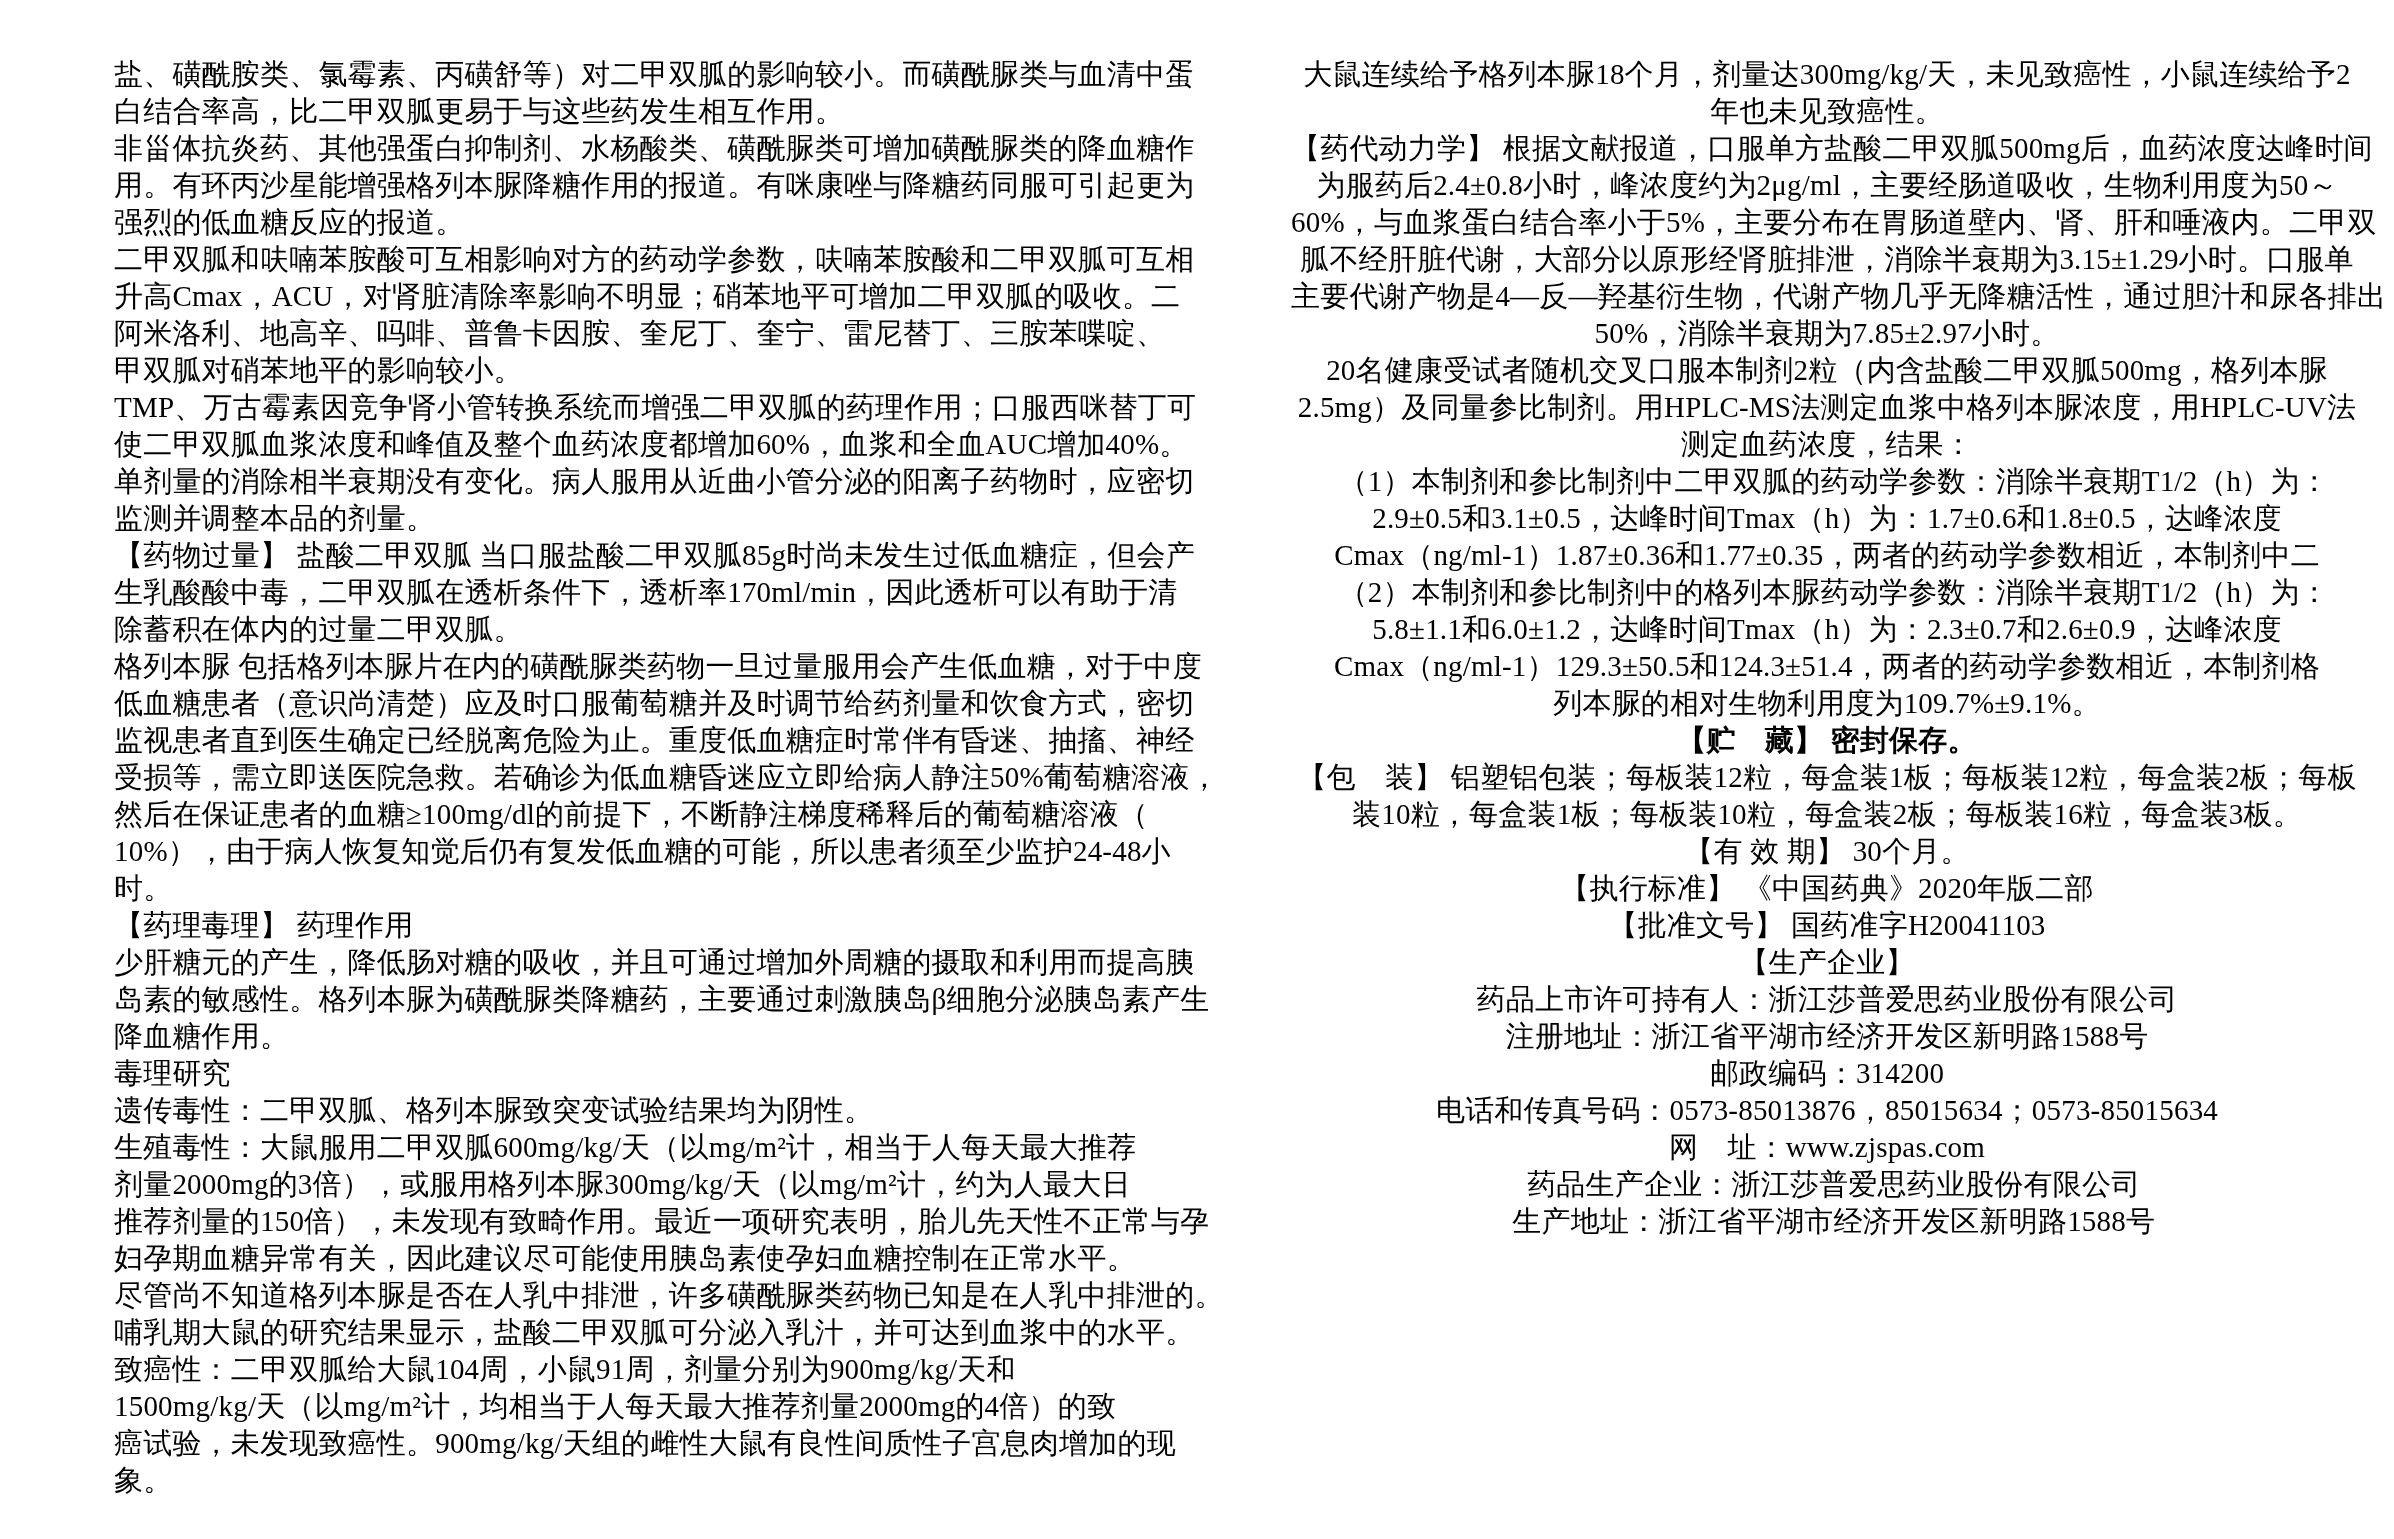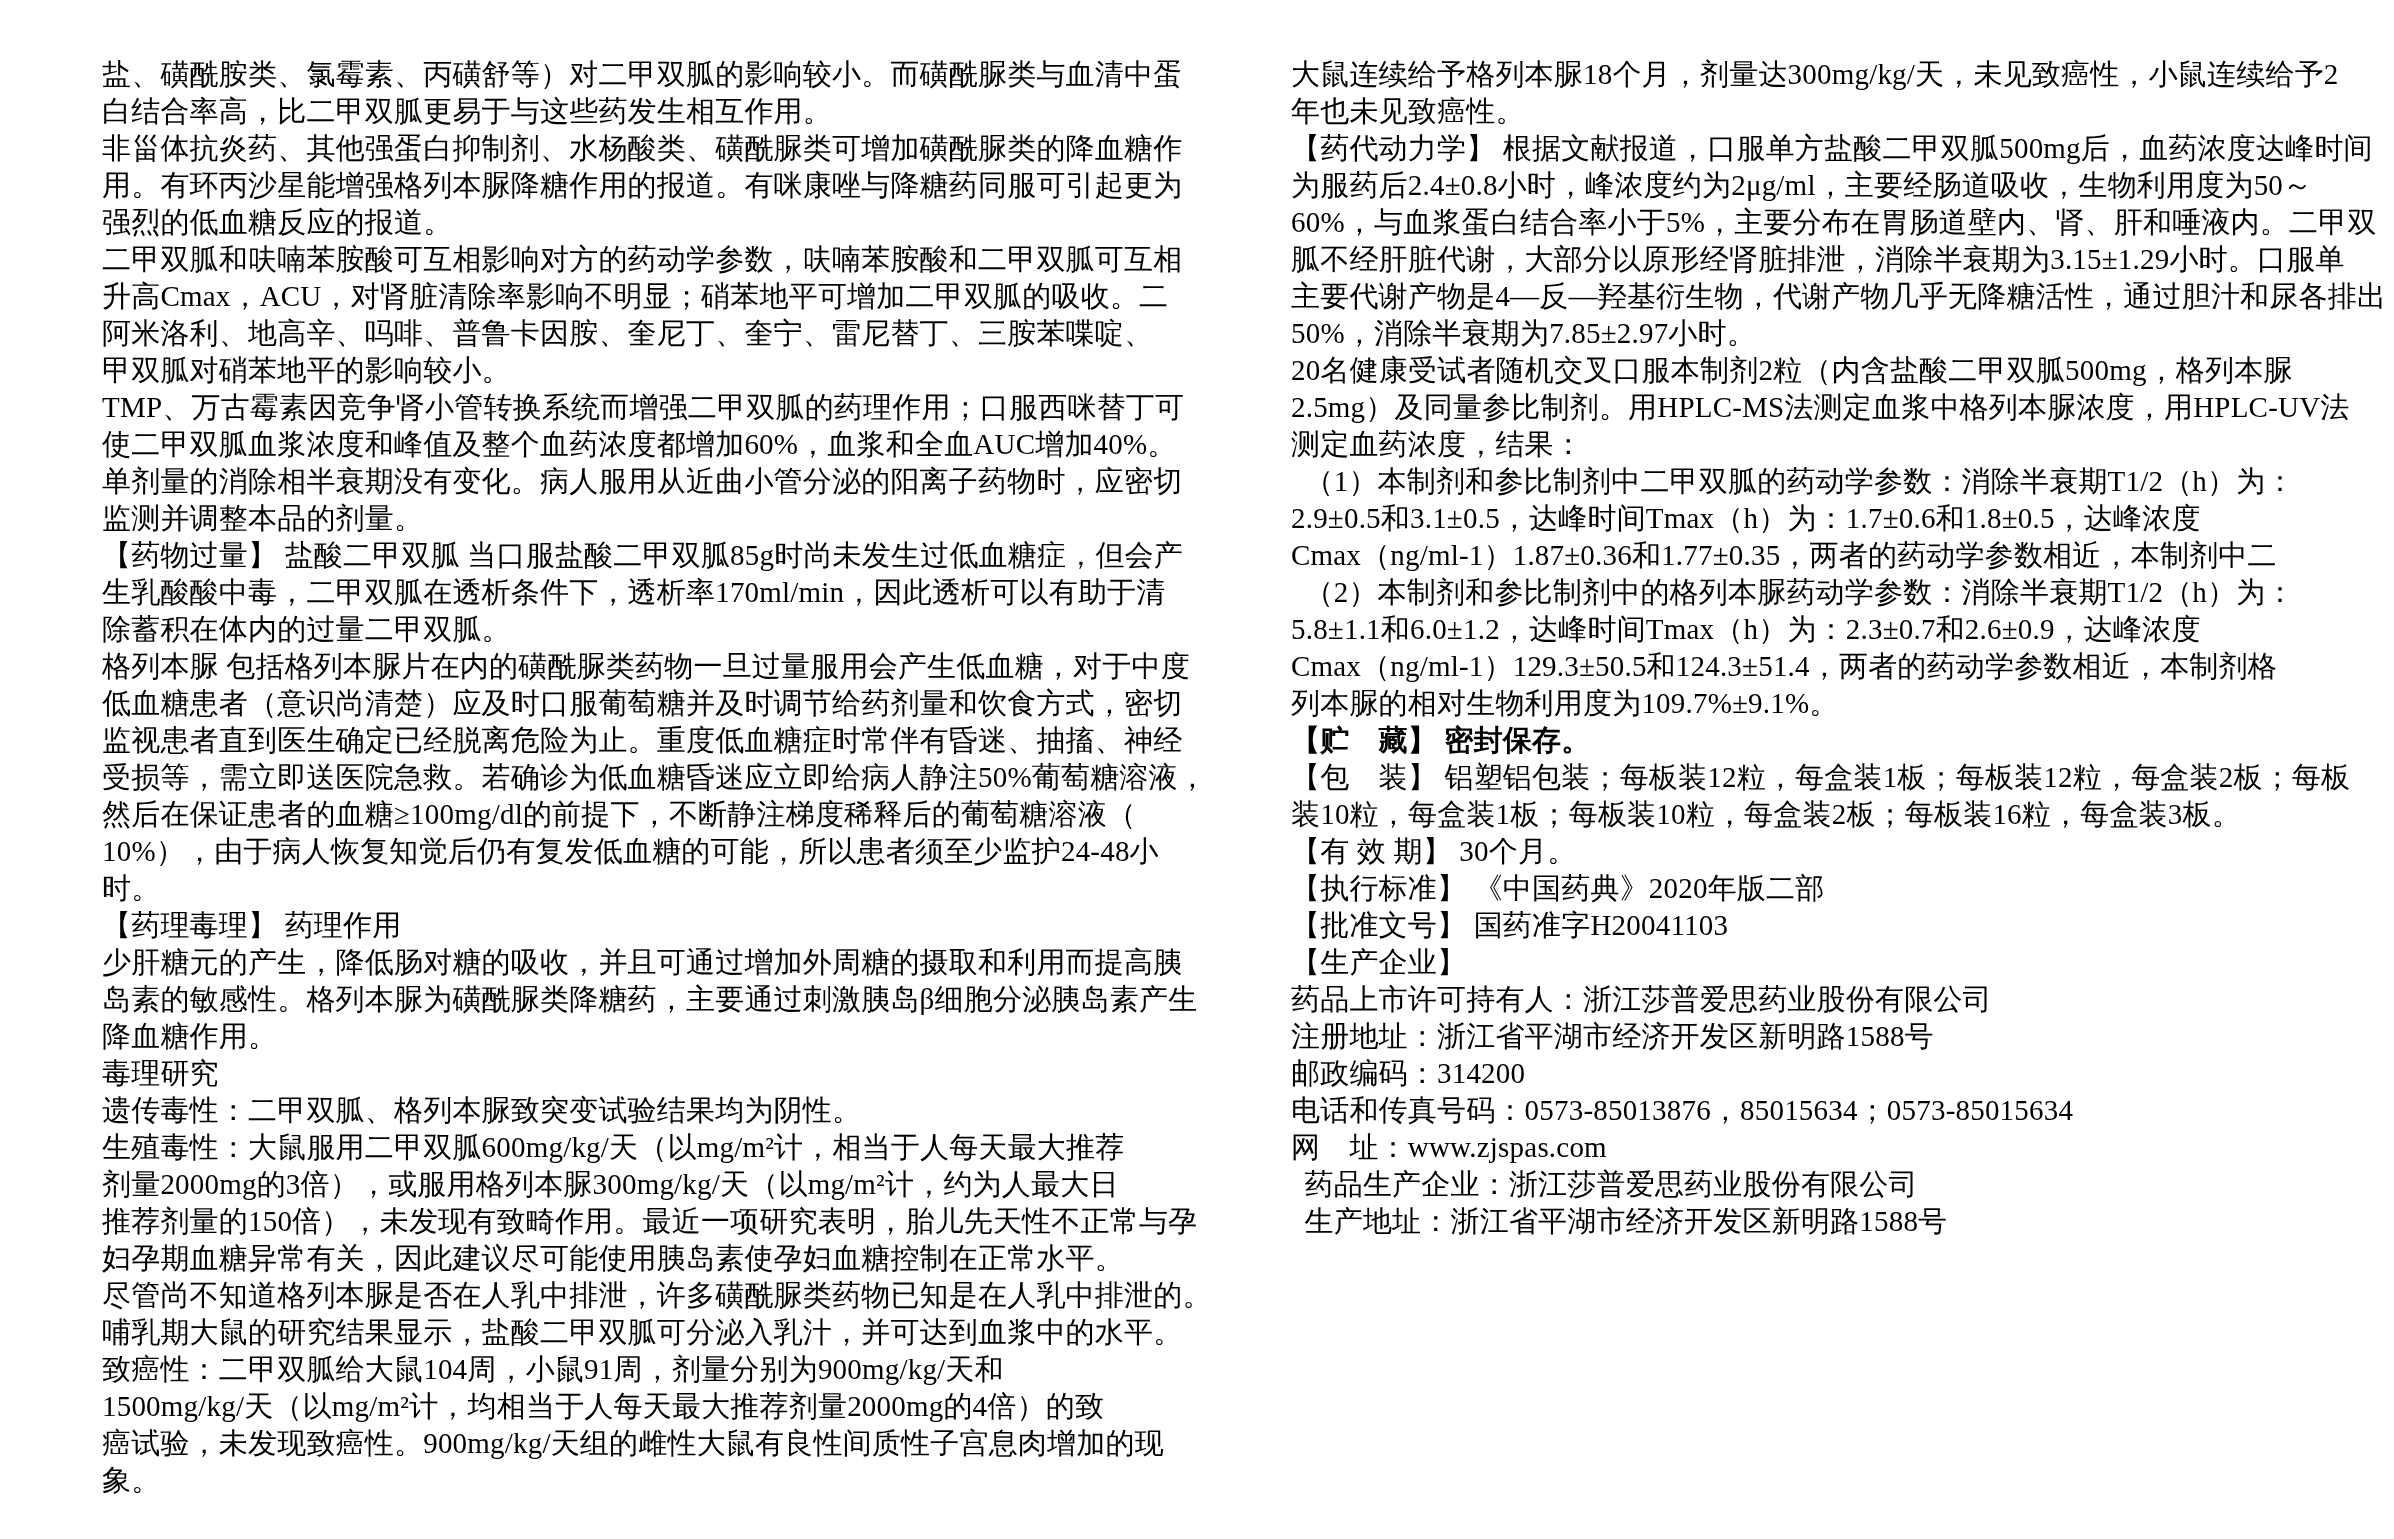--- a/index.html
+++ b/index.html
@@ -15,22 +15,22 @@
     overflow: hidden;
     font-family: "Liberation Serif", "DejaVu Serif", serif;
     color: #000000;
   }
   .column {
     position: absolute;
     top: 56px;
     font-size: 29px;
     line-height: 37px;
   }
-  .column-left  { left: 102px;  width: 1101px; }
-  .column-right { left: 1291px; width: 1072px; }
+  .column-left  { left: 114px;  width: 1101px; }
+  .column-right { left: 1291px; width: 1072px; text-align: center; }
   .text-line {
     white-space: pre;           
     height: 37px;
     font-weight: normal;
     letter-spacing: 0.2px;
   }
   .text-line.bold { font-weight: bold; }
   .text-line.indent { padding-left: 13.5px; }
 </style>
 </head>

